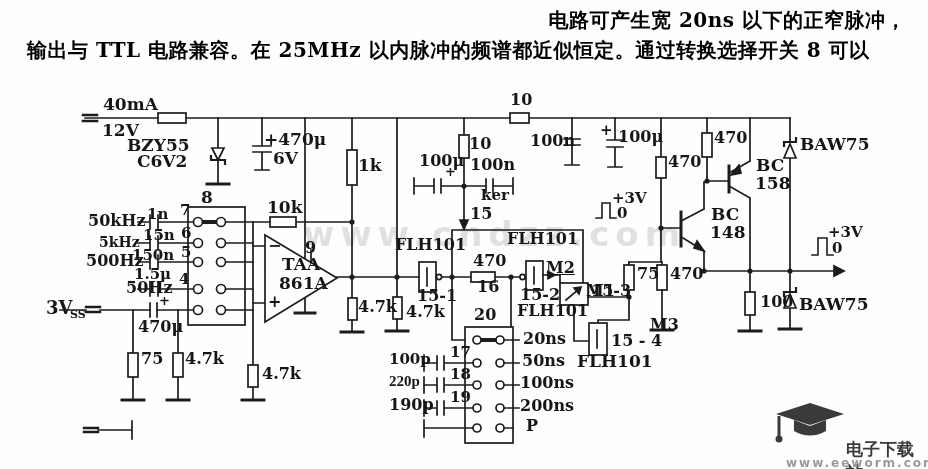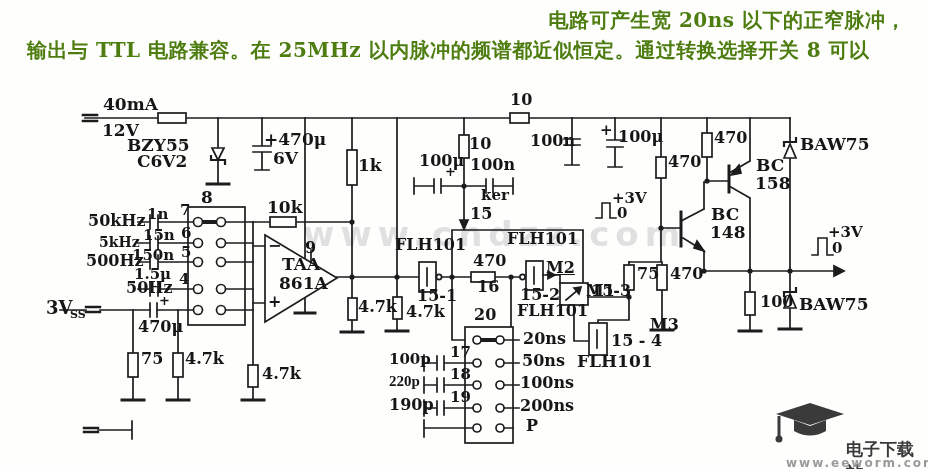--- a/index.html
+++ b/index.html
@@ -1,18 +1,18 @@
 <!DOCTYPE html>
 <html><head>
 <meta charset="utf-8">
 <style>
   html,body{margin:0;padding:0;background:#fff;}
   .page{position:relative;width:928px;height:469px;background:#fefefd;overflow:hidden;
         font-family:"DejaVu Serif",serif;}
-  .hdr{position:absolute;color:#4d7c0f;font-size:20px;font-weight:600;letter-spacing:.5px;white-space:pre;}
+  .hdr{position:absolute;color:#000000;font-size:20px;font-weight:600;letter-spacing:.5px;white-space:pre;}
   .hdr1{top:7px;right:22px;}
   .hdr2{top:37px;left:27px;}
   .watermark{position:absolute;left:303px;top:214px;font-family:"DejaVu Sans",sans-serif;
         font-size:34px;font-weight:700;letter-spacing:6px;color:rgba(175,175,175,0.38);}
   svg.schem{position:absolute;left:0;top:0;}
   .labels{position:absolute;left:0;top:0;width:100%;height:100%;pointer-events:none;}
   .clabel{position:absolute;font-family:"DejaVu Serif",serif;font-weight:700;color:#161616;
         line-height:1;white-space:pre;}
   .logo{position:absolute;left:770px;top:398px;width:158px;height:70px;}
   .logo .brand{position:absolute;left:22px;top:26px;font-size:27px;font-weight:700;color:#c41414;

